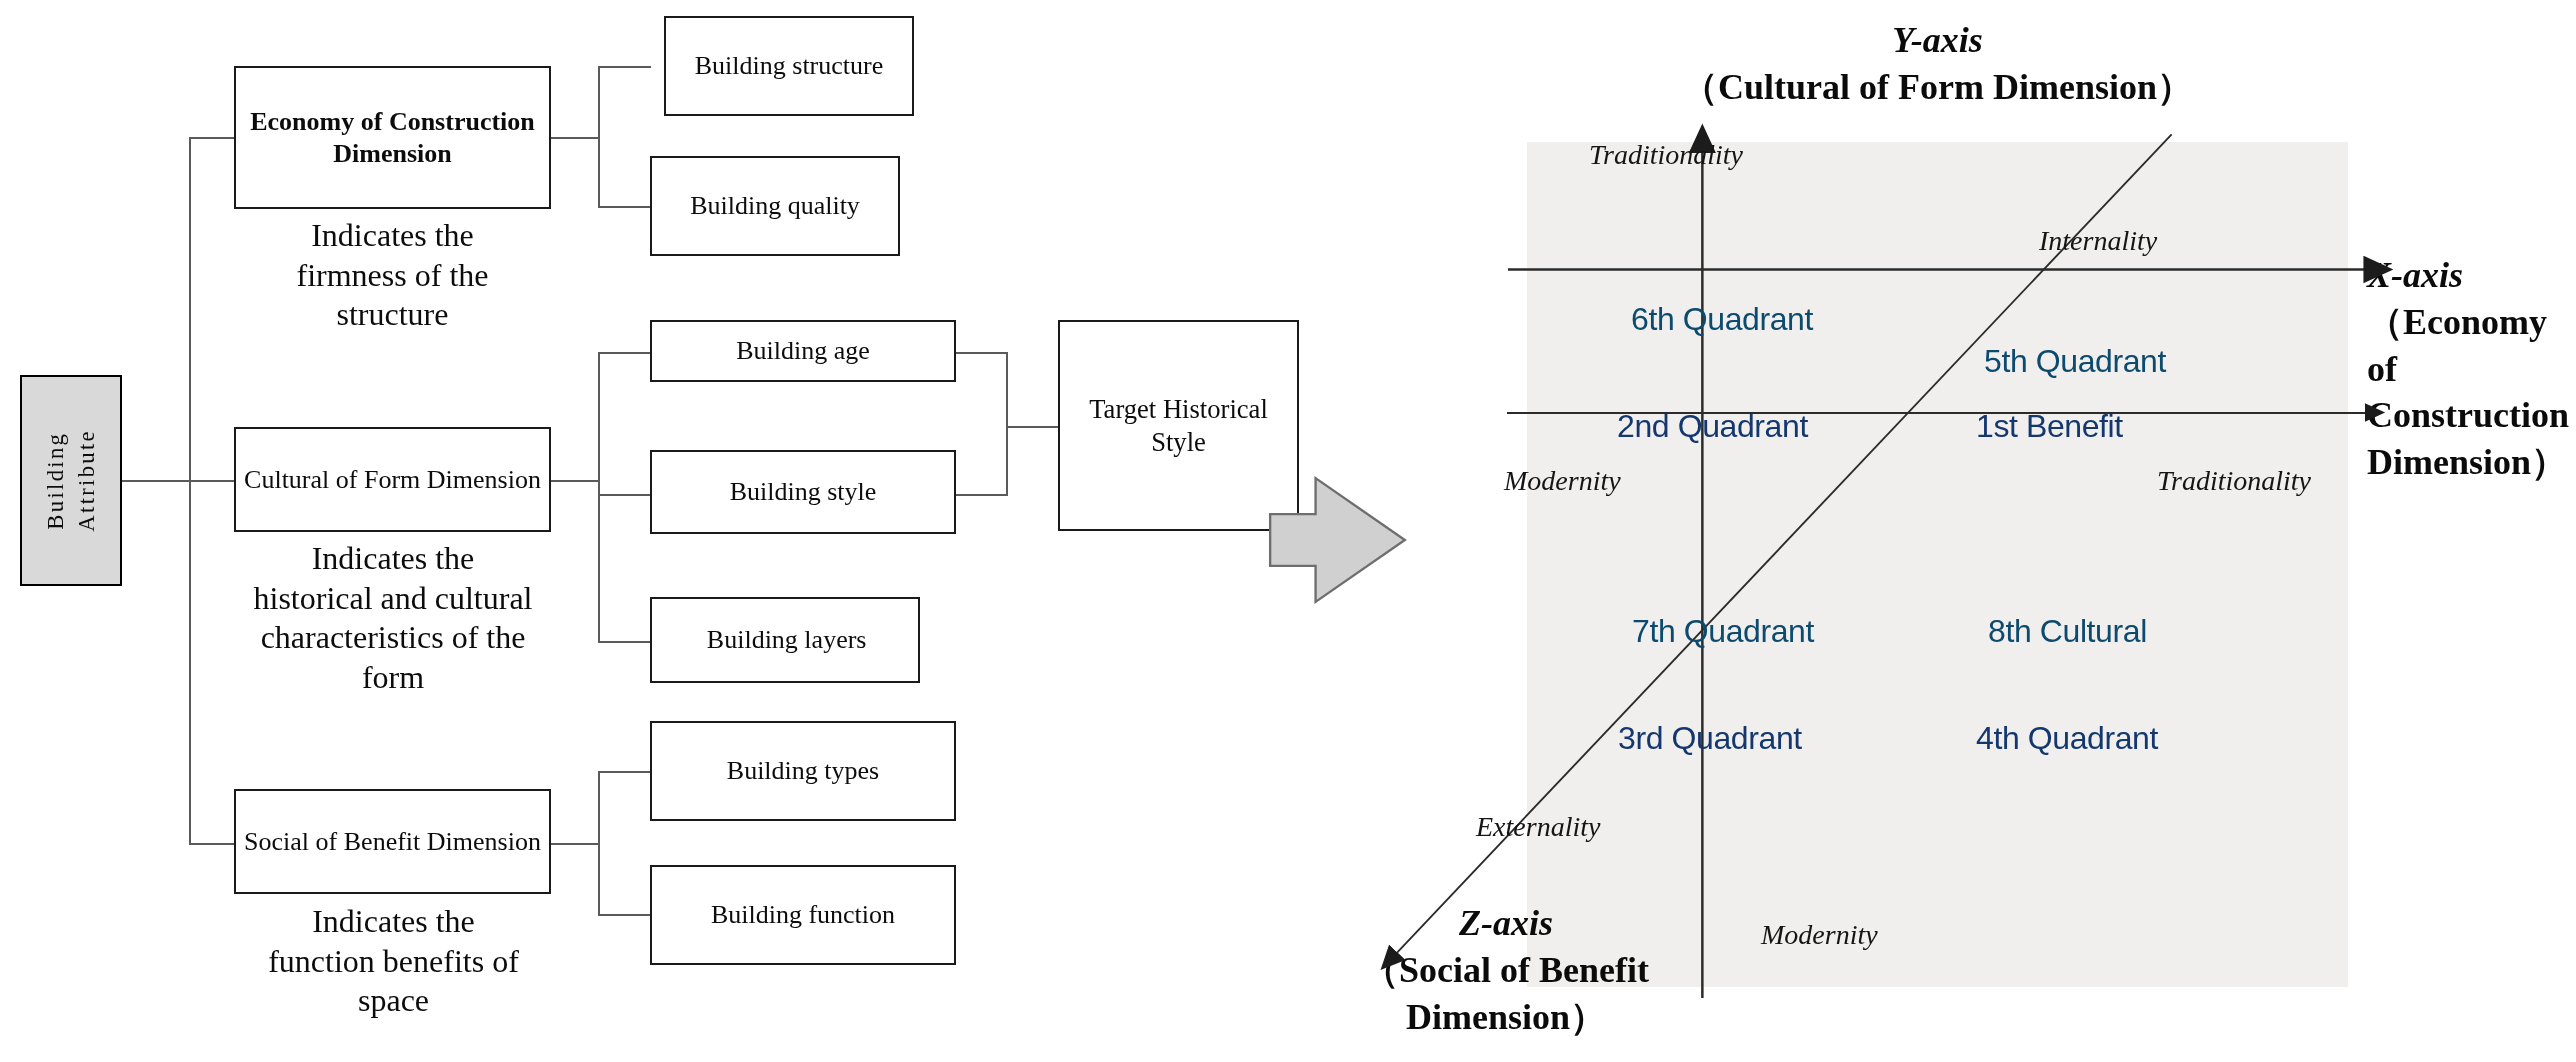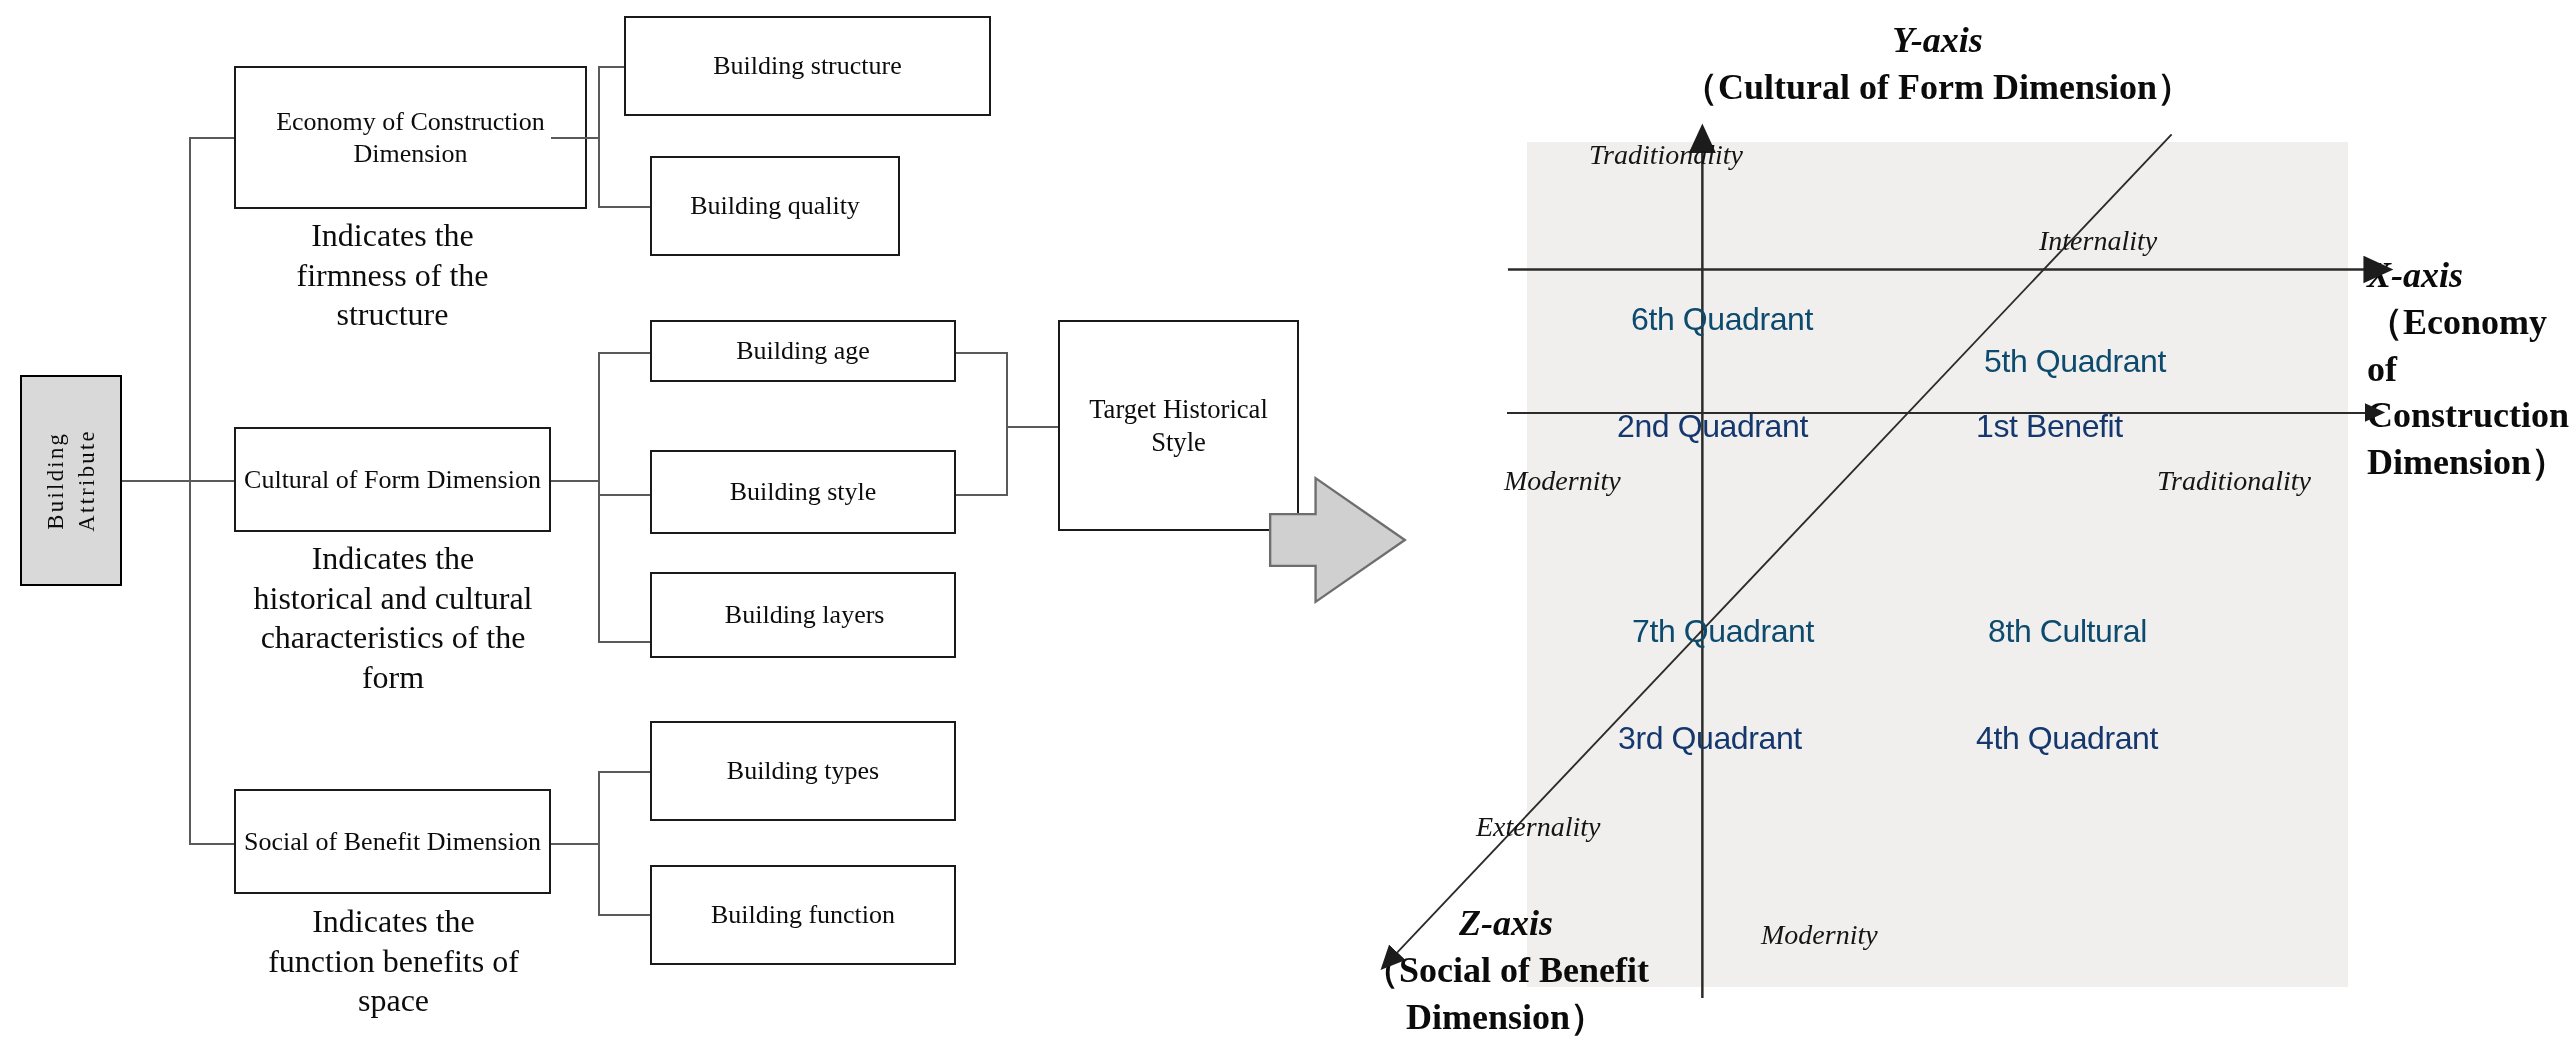--- a/index.html
+++ b/index.html
@@ -45,31 +45,31 @@
     <span class="root-label">Building
 Attribute</span>
   </div>
 
   <div class="ln lnh" style="left:122px;top:480px;width:69px;"></div>
   <div class="ln lnv" style="left:189px;top:137px;height:707px;"></div>
   <div class="ln lnh" style="left:189px;top:137px;width:47px;"></div>
   <div class="ln lnh" style="left:189px;top:480px;width:47px;"></div>
   <div class="ln lnh" style="left:189px;top:843px;width:47px;"></div>
 
-  <div class="node" style="left:234px;top:66px;width:353px;height:143px;">
+  <div class="node" style="left:234px;top:66px;width:317px;height:143px;font-weight:bold;">
     <span>Economy of Construction Dimension</span>
   </div>
   <div class="caption" style="left:256px;top:216px;width:273px;">Indicates the firmness of the structure</div>
 
   <div class="ln lnh" style="left:551px;top:137px;width:48px;"></div>
   <div class="ln lnv" style="left:598px;top:66px;height:142px;"></div>
   <div class="ln lnh" style="left:598px;top:66px;width:53px;"></div>
   <div class="ln lnh" style="left:598px;top:206px;width:53px;"></div>
 
-  <div class="node" style="left:624px;top:15.6px;width:367px;height:100px;">
+  <div class="node" style="left:664px;top:15.6px;width:250px;height:100px;">
     <span>Building structure</span>
   </div>
   <div class="node" style="left:650px;top:156px;width:250px;height:100px;">
     <span>Building quality</span>
   </div>
 
   <div class="node" style="left:234px;top:427px;width:317px;height:105px;">
     <span>Cultural of Form Dimension</span>
   </div>
   <div class="caption" style="left:250px;top:539px;width:286px;">Indicates the historical and cultural characteristics of the form</div>
@@ -79,21 +79,21 @@
   <div class="ln lnh" style="left:598px;top:352px;width:53px;"></div>
   <div class="ln lnh" style="left:598px;top:494px;width:53px;"></div>
   <div class="ln lnh" style="left:598px;top:641px;width:53px;"></div>
 
   <div class="node" style="left:650px;top:320px;width:306px;height:62px;">
     <span>Building age</span>
   </div>
   <div class="node" style="left:650px;top:450px;width:306px;height:84px;">
     <span>Building style</span>
   </div>
-  <div class="node" style="left:650px;top:572px;width:306px;height:86px;padding-left:8px;">
+  <div class="node" style="left:650px;top:597px;width:270px;height:86px;padding-left:8px;">
     <span>Building layers</span>
   </div>
 
   <div class="node" style="left:234px;top:789px;width:317px;height:105px;">
     <span>Social of Benefit Dimension</span>
   </div>
   <div class="caption" style="left:256px;top:902px;width:275px;">Indicates the function benefits of space</div>
 
   <div class="ln lnh" style="left:551px;top:843px;width:48px;"></div>
   <div class="ln lnv" style="left:598px;top:771px;height:144px;"></div>

